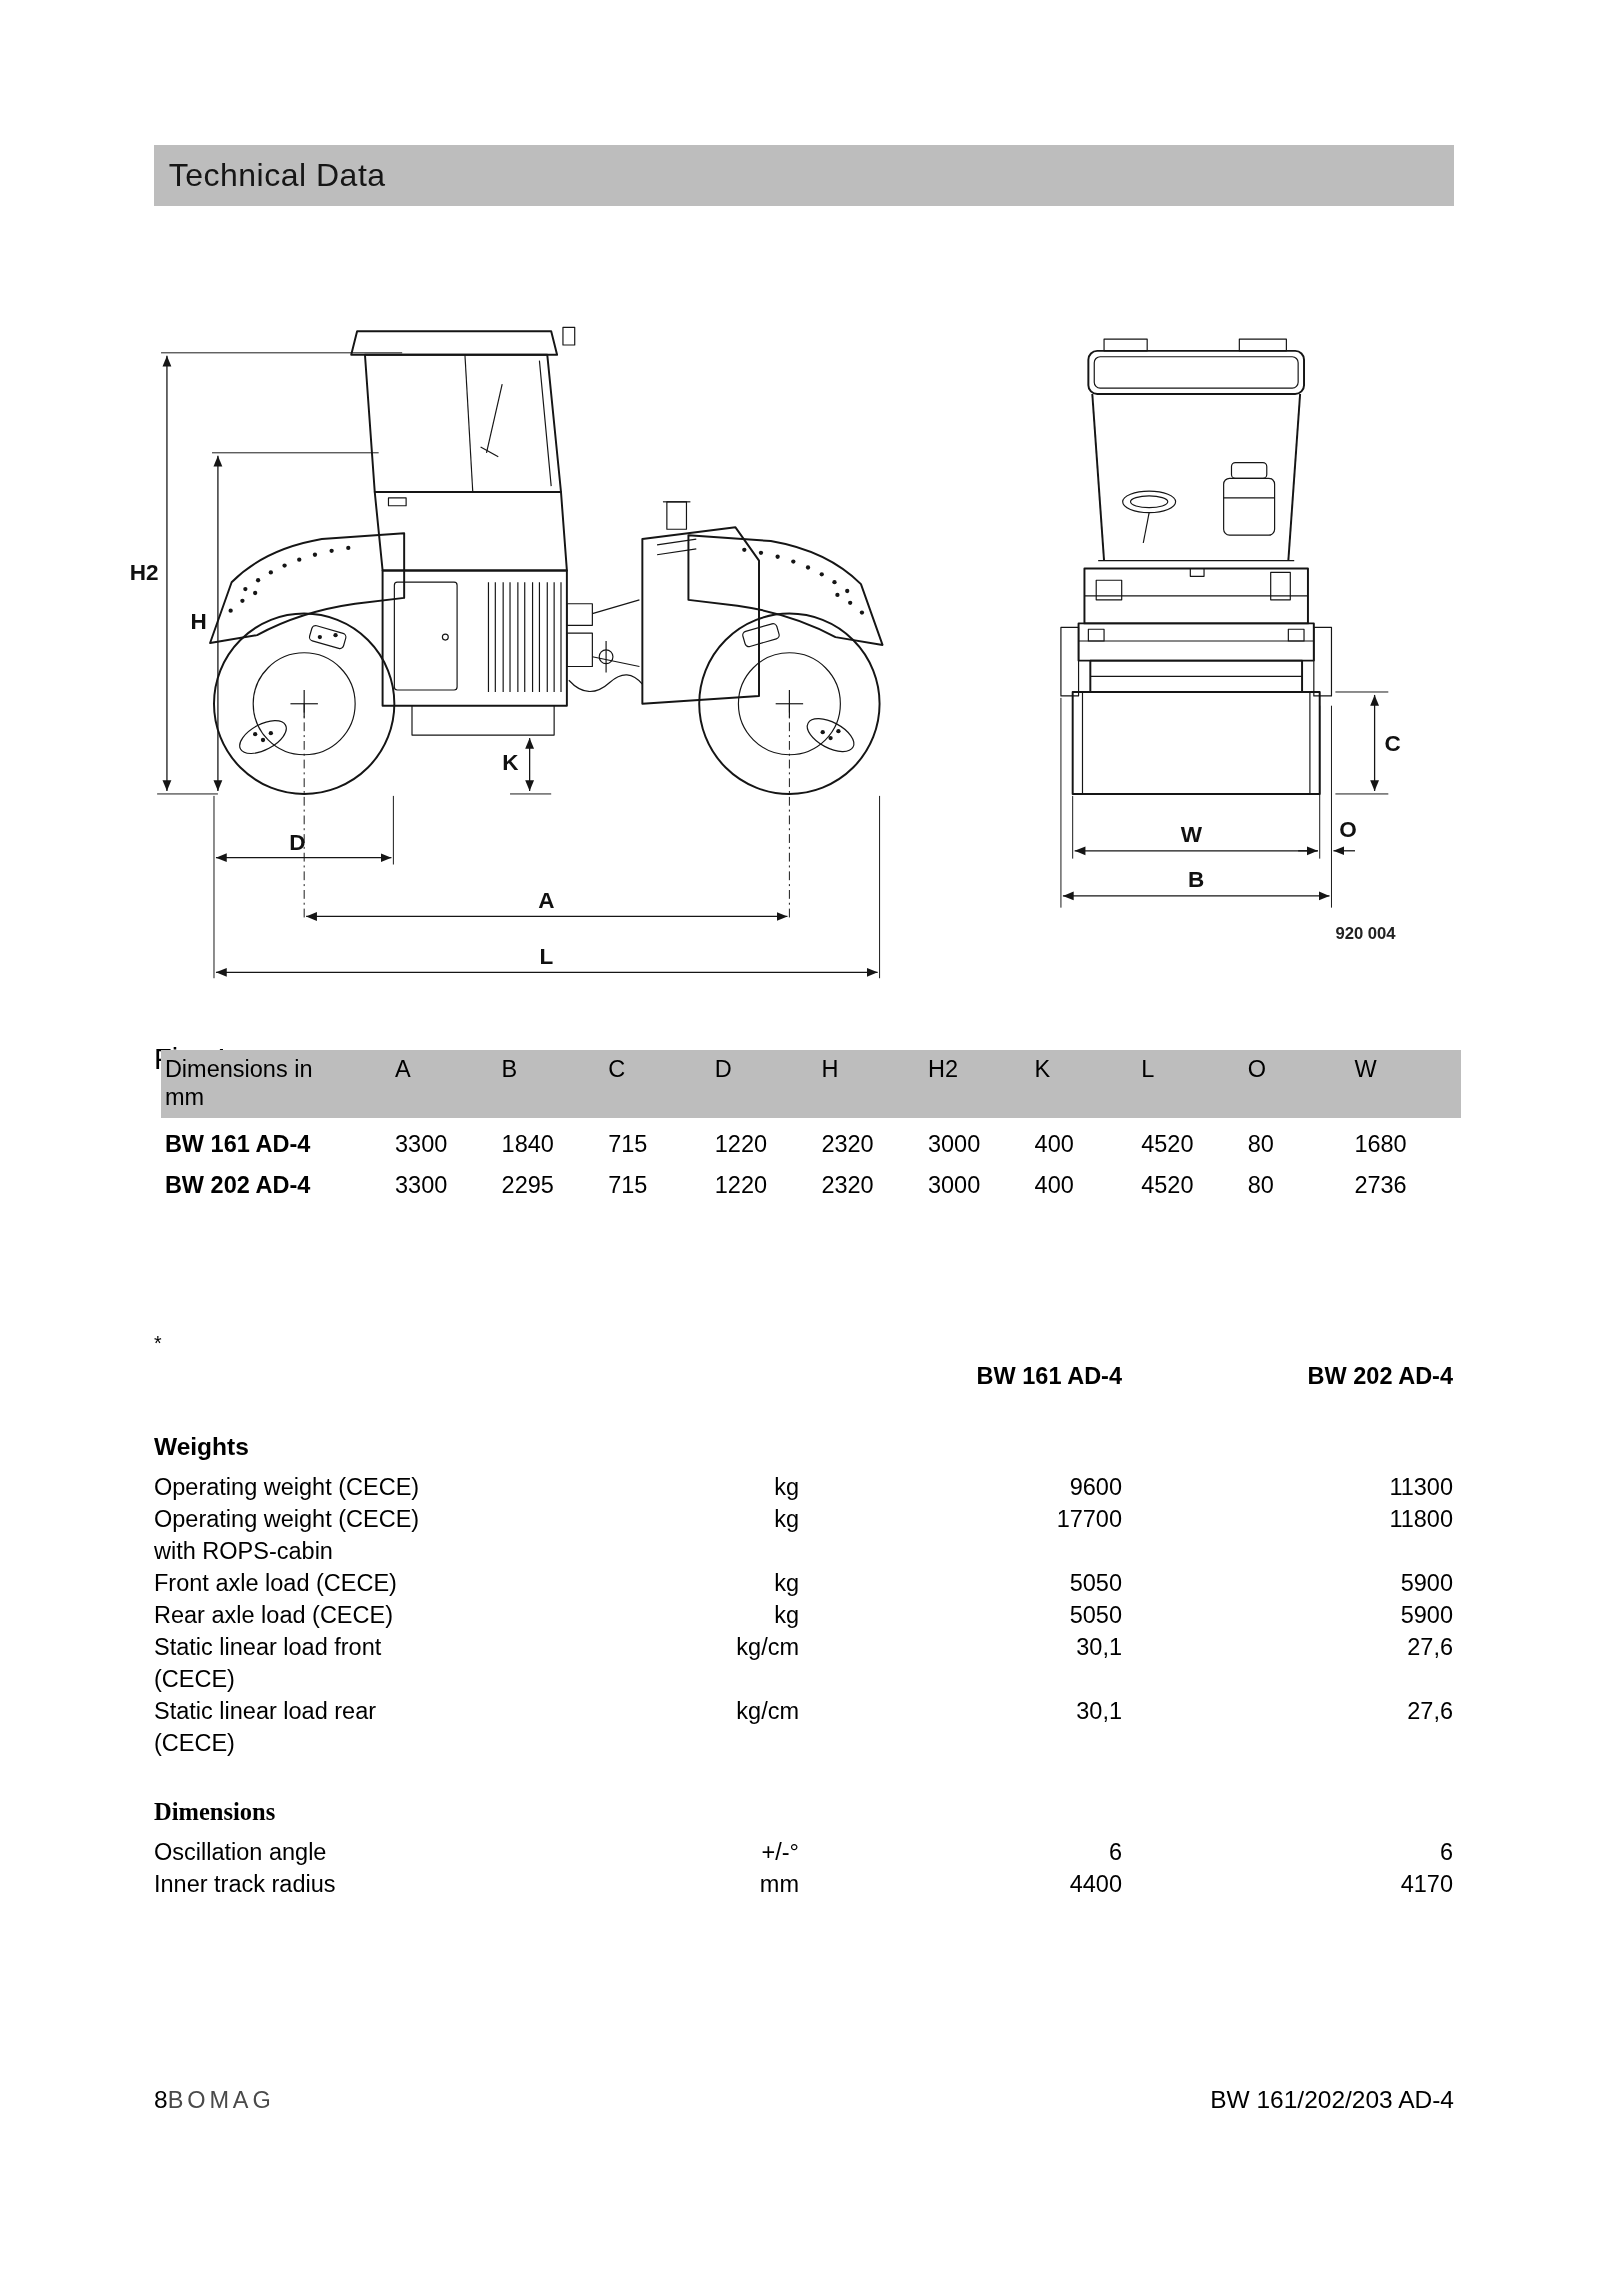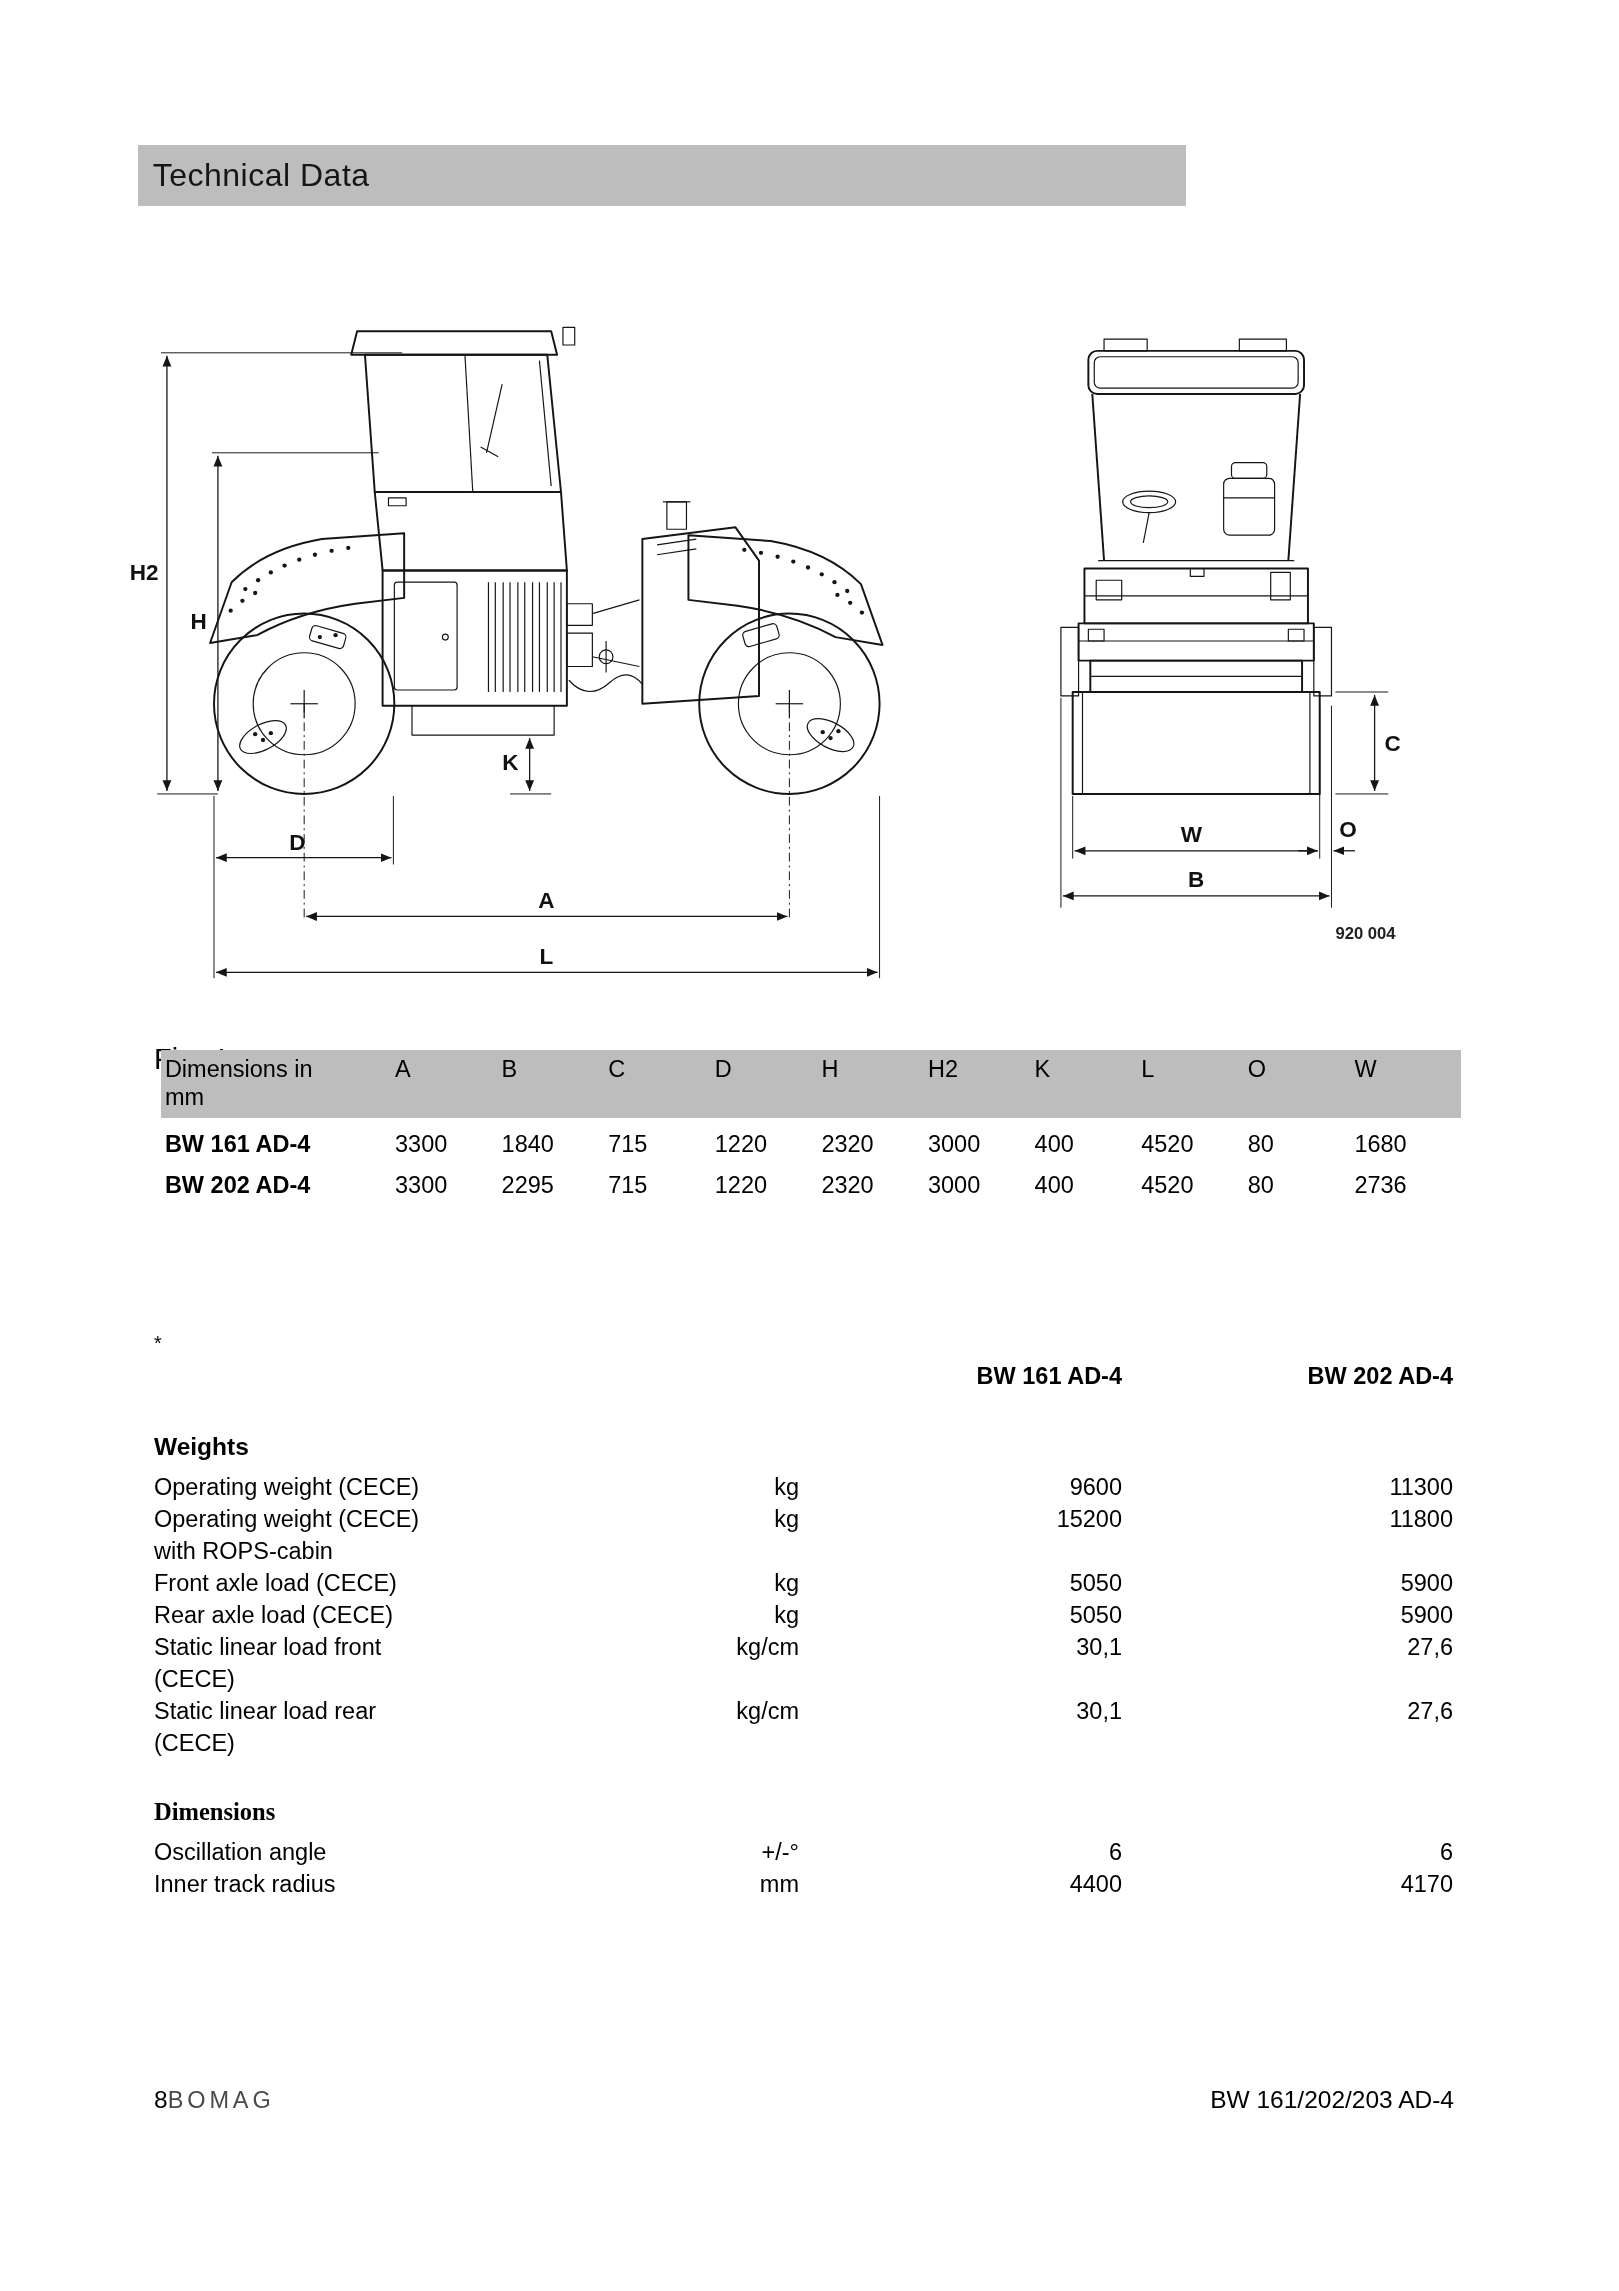--- a/index.html
+++ b/index.html
@@ -1,21 +1,21 @@
 <!DOCTYPE html>
 <html><head>
 <meta charset="utf-8">
 <style>
   html,body{margin:0;padding:0;background:#ffffff;}
   .page{position:relative;width:1619px;height:2292px;background:#fff;
         font-family:"Liberation Sans", sans-serif;color:#000;overflow:hidden;}
   .abs{position:absolute;}
 
   
-  .header-bar{left:138px;top:145px;width:1048px;height:61px;background:#bdbdbd;
+  .header-bar{left:154px;top:145px;width:1300px;height:61px;background:#bdbdbd;
               display:flex;align-items:center;}
   .header-bar span{font-size:32px;color:#161616;padding-left:14.7px;letter-spacing:0.5px;}
 
   
   .figure-area{left:108px;top:245px;width:1402px;height:794px;}
   .fig-caption{left:154px;top:1043px;font-size:29px;}
 
   
   .dimtab{left:154px;top:1050px;width:1300px;margin-left:7px;}
   .dimtab-head{display:grid;grid-template-columns:234px repeat(10,1fr);
@@ -325,21 +325,21 @@
     <div class="spec-grid">
       <div class="label">Operating weight (CECE)</div>
       <div class="r">kg</div>
       <div class="r">9600</div>
       <div class="r">11300</div>
     </div>
     <div class="spec-grid">
       <div class="label">Operating weight (CECE)
 with ROPS-cabin</div>
       <div class="r">kg</div>
-      <div class="r">15200</div>
+      <div class="r">17700</div>
       <div class="r">11800</div>
     </div>
     <div class="spec-grid">
       <div class="label">Front axle load (CECE)</div>
       <div class="r">kg</div>
       <div class="r">5050</div>
       <div class="r">5900</div>
     </div>
     <div class="spec-grid">
       <div class="label">Rear axle load (CECE)</div>

